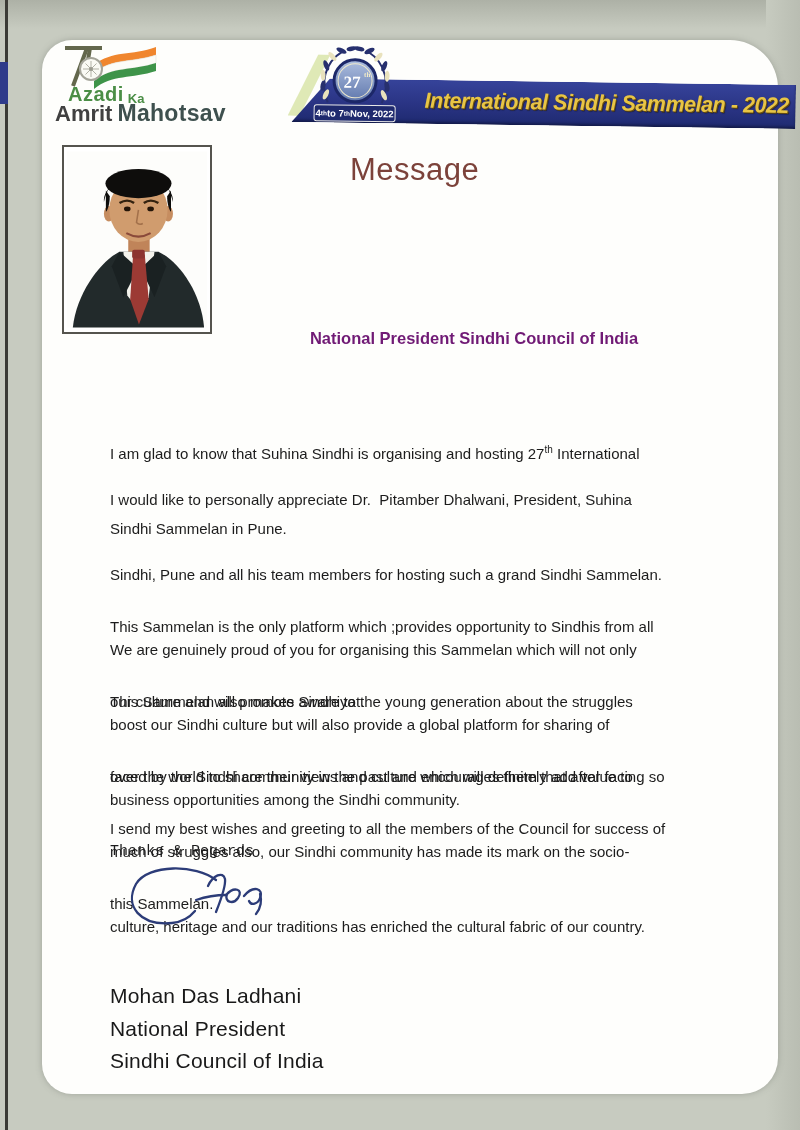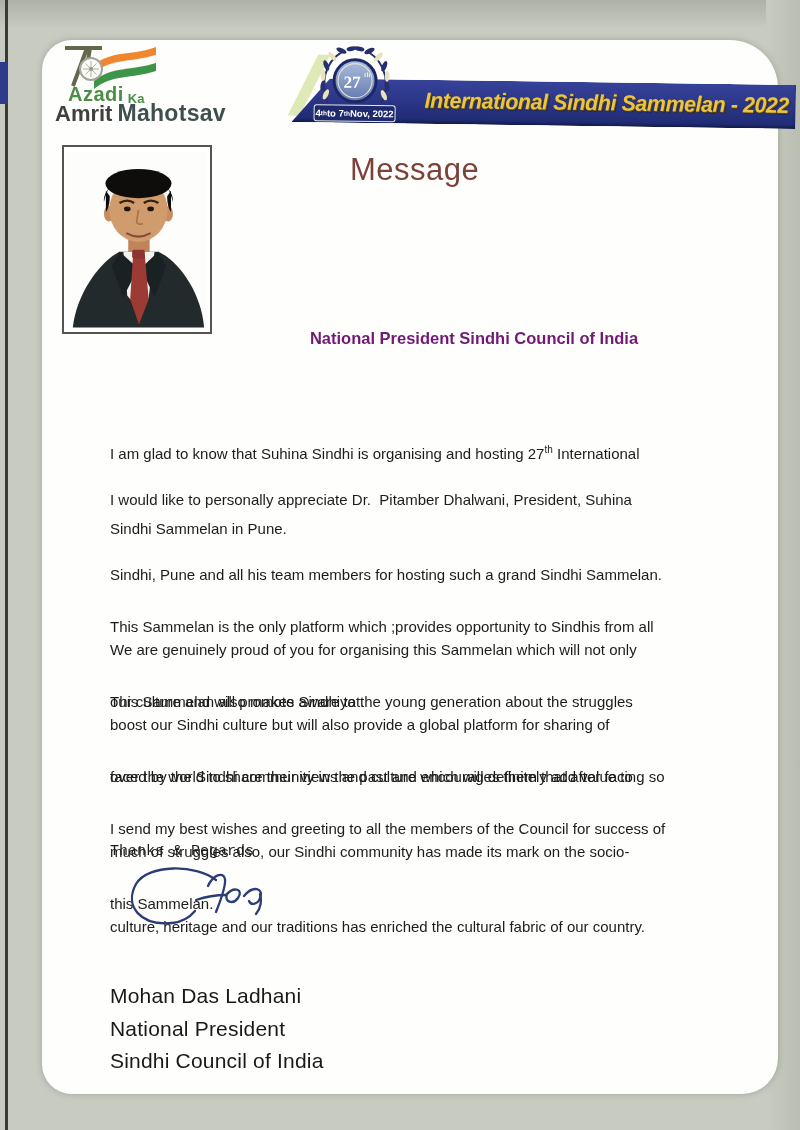--- a/index.html
+++ b/index.html
@@ -179,20 +179,21 @@
 <div class="abs par" style="top:391px;">
   <div><span>I am glad to know that Suhina Sindhi is organising and hosting 27</span><span class="sup">th</span><span> International</span></div>
   <div>Sindhi Sammelan in Pune.</div>
 </div>
 
 <div class="abs par" style="top:437px;">
   <div>I would like to personally appreciate Dr.  Pitamber Dhalwani, President, Suhina</div>
   <div>Sindhi, Pune and all his team members for hosting such a grand Sindhi Sammelan.</div>
   <div>We are genuinely proud of you for organising this Sammelan which will not only</div>
   <div>boost our Sindhi culture but will also provide a global platform for sharing of</div>
+  <div>business opportunities among the Sindhi community.</div>
 </div>
 
 <div class="abs par" style="top:564px;">
   <div>This Sammelan is the only platform which ;provides opportunity to Sindhis from all</div>
   <div>our culture and will promote Sindhiyat.</div>
   <div>over the world to share their views and culture which will definitely add value to</div>
 </div>
 
 <div class="abs par" style="top:639px;">
   <div>This Sammelan also makes aware to the young generation about the struggles</div>

